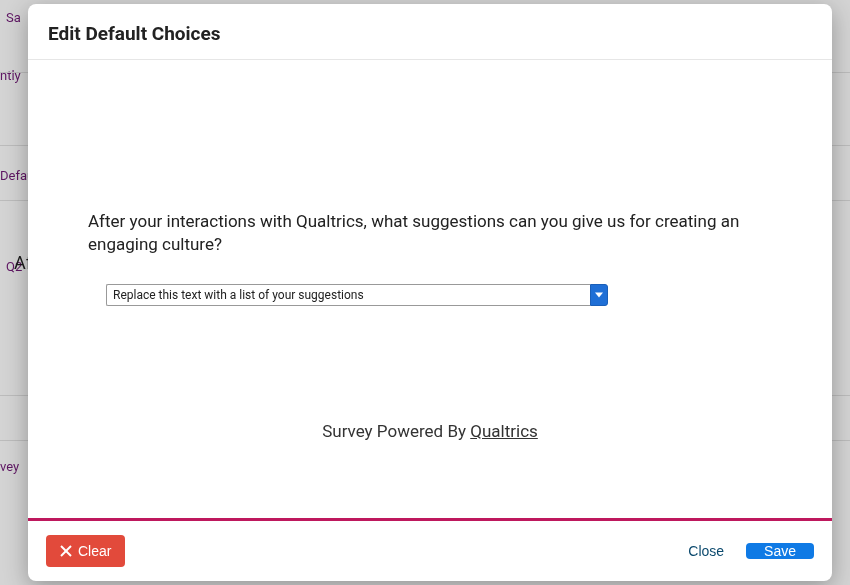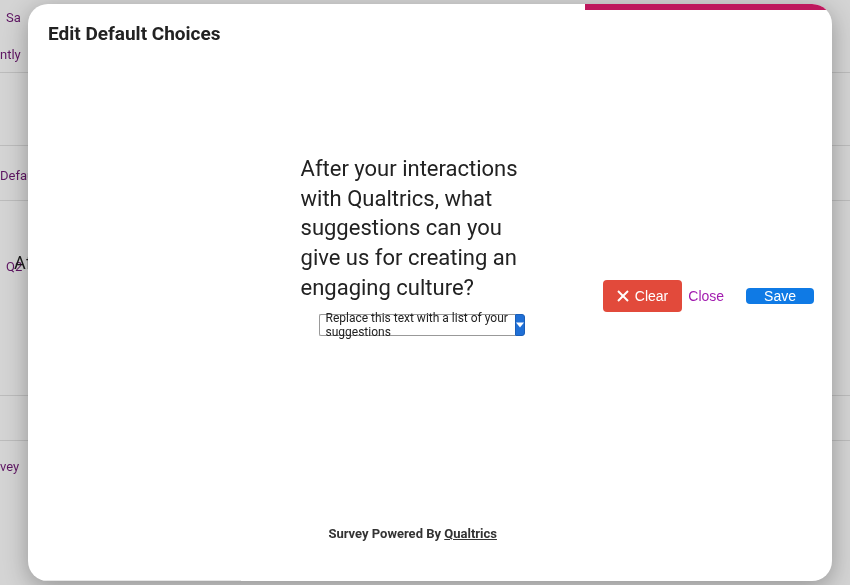--- a/index.html
+++ b/index.html
@@ -38,24 +38,24 @@
       inset: 0;
       background: rgba(0,0,0,0.15);
     }
     .modal {
       position: absolute;
       top: 4px;
       left: 28px;
       right: 18px;
       bottom: 4px;
       background: #fff;
-      border-radius: 20px;
+      border-radius: 8px;
       box-shadow: 0 6px 24px rgba(0,0,0,0.3);
       display: flex;
-      flex-direction: row;
+      flex-direction: column;
       overflow: hidden;
       justify-content: center;
     }
     .modal-header {
       padding: 18px 20px 14px 20px;
       border-bottom: 1px solid #e6e6e6;
     }
     .modal-header h2 {
       font-size: 19px;
       font-weight: 700;
@@ -66,33 +66,33 @@
       padding: 0;
       overflow: auto;
       display: flex;
       flex-direction: column;
     }
     .body-content {
       flex: 1;
       padding: 150px 60px 20px 60px;
     }
     .question-text {
-      font-size: 22px;
+      font-size: 17px;
       color: #222;
       line-height: 1.35;
-      margin-bottom: 12px;
+      margin-bottom: 28px;
       font-weight: 400;
     }
     .dropdown-row {
       padding-left: 18px;
       display: flex;
       align-items: stretch;
     }
     .dropdown-select {
-      width: 404px;
+      width: 484px;
       height: 22px;
       border: 1px solid #999;
       border-right: none;
       border-radius: 2px 0 0 2px;
       font-size: 12px;
       padding: 0 6px;
       background: #fff;
       display: flex;
       align-items: center;
       color: #222;
@@ -108,35 +108,35 @@
       justify-content: center;
       cursor: pointer;
     }
     .dropdown-caret-btn svg {
       width: 8px;
       height: 6px;
       fill: #fff;
     }
     .powered-by {
       text-align: center;
-      font-size: 13px;
+      font-size: 17px;
       color: #333;
       padding: 10px 0 40px 0;
-      font-weight: bold;
     }
     .powered-by a {
       color: #333;
       text-decoration: underline;
     }
     .modal-footer {
-      border-top: 6px solid #be185d;
+      border-top: 3px solid #be185d;
       padding: 14px 18px;
       display: flex;
       align-items: center;
       justify-content: space-between;
+      margin-top: 37px;
     }
     .footer-right {
       display: flex;
       align-items: center;
       gap: 16px;
     }
     .btn {
       display: inline-flex;
       align-items: center;
       gap: 6px;
@@ -153,35 +153,35 @@
     }
     .btn-clear svg {
       width: 12px;
       height: 12px;
       fill: #fff;
       stroke: #fff;
       stroke-width: 2;
     }
     .btn-close {
       background: transparent;
-      color: #a21caf;
+      color: #0c4a6e;
       padding: 8px 6px;
     }
     .btn-save {
       background: #0f7ae5;
       color: #fff;
       padding: 0 18px;
     }
   </style>
 </head>
 <body>
 
 <div class="background-page">
   <span class="bg-text" style="top:10px; left:6px;">Sa</span>
-  <span class="bg-text" style="top:47px; left:0px;">ntly</span>
+  <span class="bg-text" style="top:68px; left:0px;">ntly</span>
   <div class="bg-line" style="top:72px;"></div>
   <div class="bg-line" style="top:145px;"></div>
   <span class="bg-text" style="top:168px; left:0px;">Defau</span>
   <div class="bg-line" style="top:200px;"></div>
   <span class="bg-text" style="top:224px; left:6px;margin-top:35px;">Q2</span>
   <span class="bg-text" style="top:252px; left:14px; font-size:18px; color:#222;">Af</span>
   <div class="bg-line" style="top:395px;"></div>
   <div class="bg-line" style="top:440px;"></div>
   <span class="bg-text" style="top:459px; left:0px;">vey</span>
 </div>

